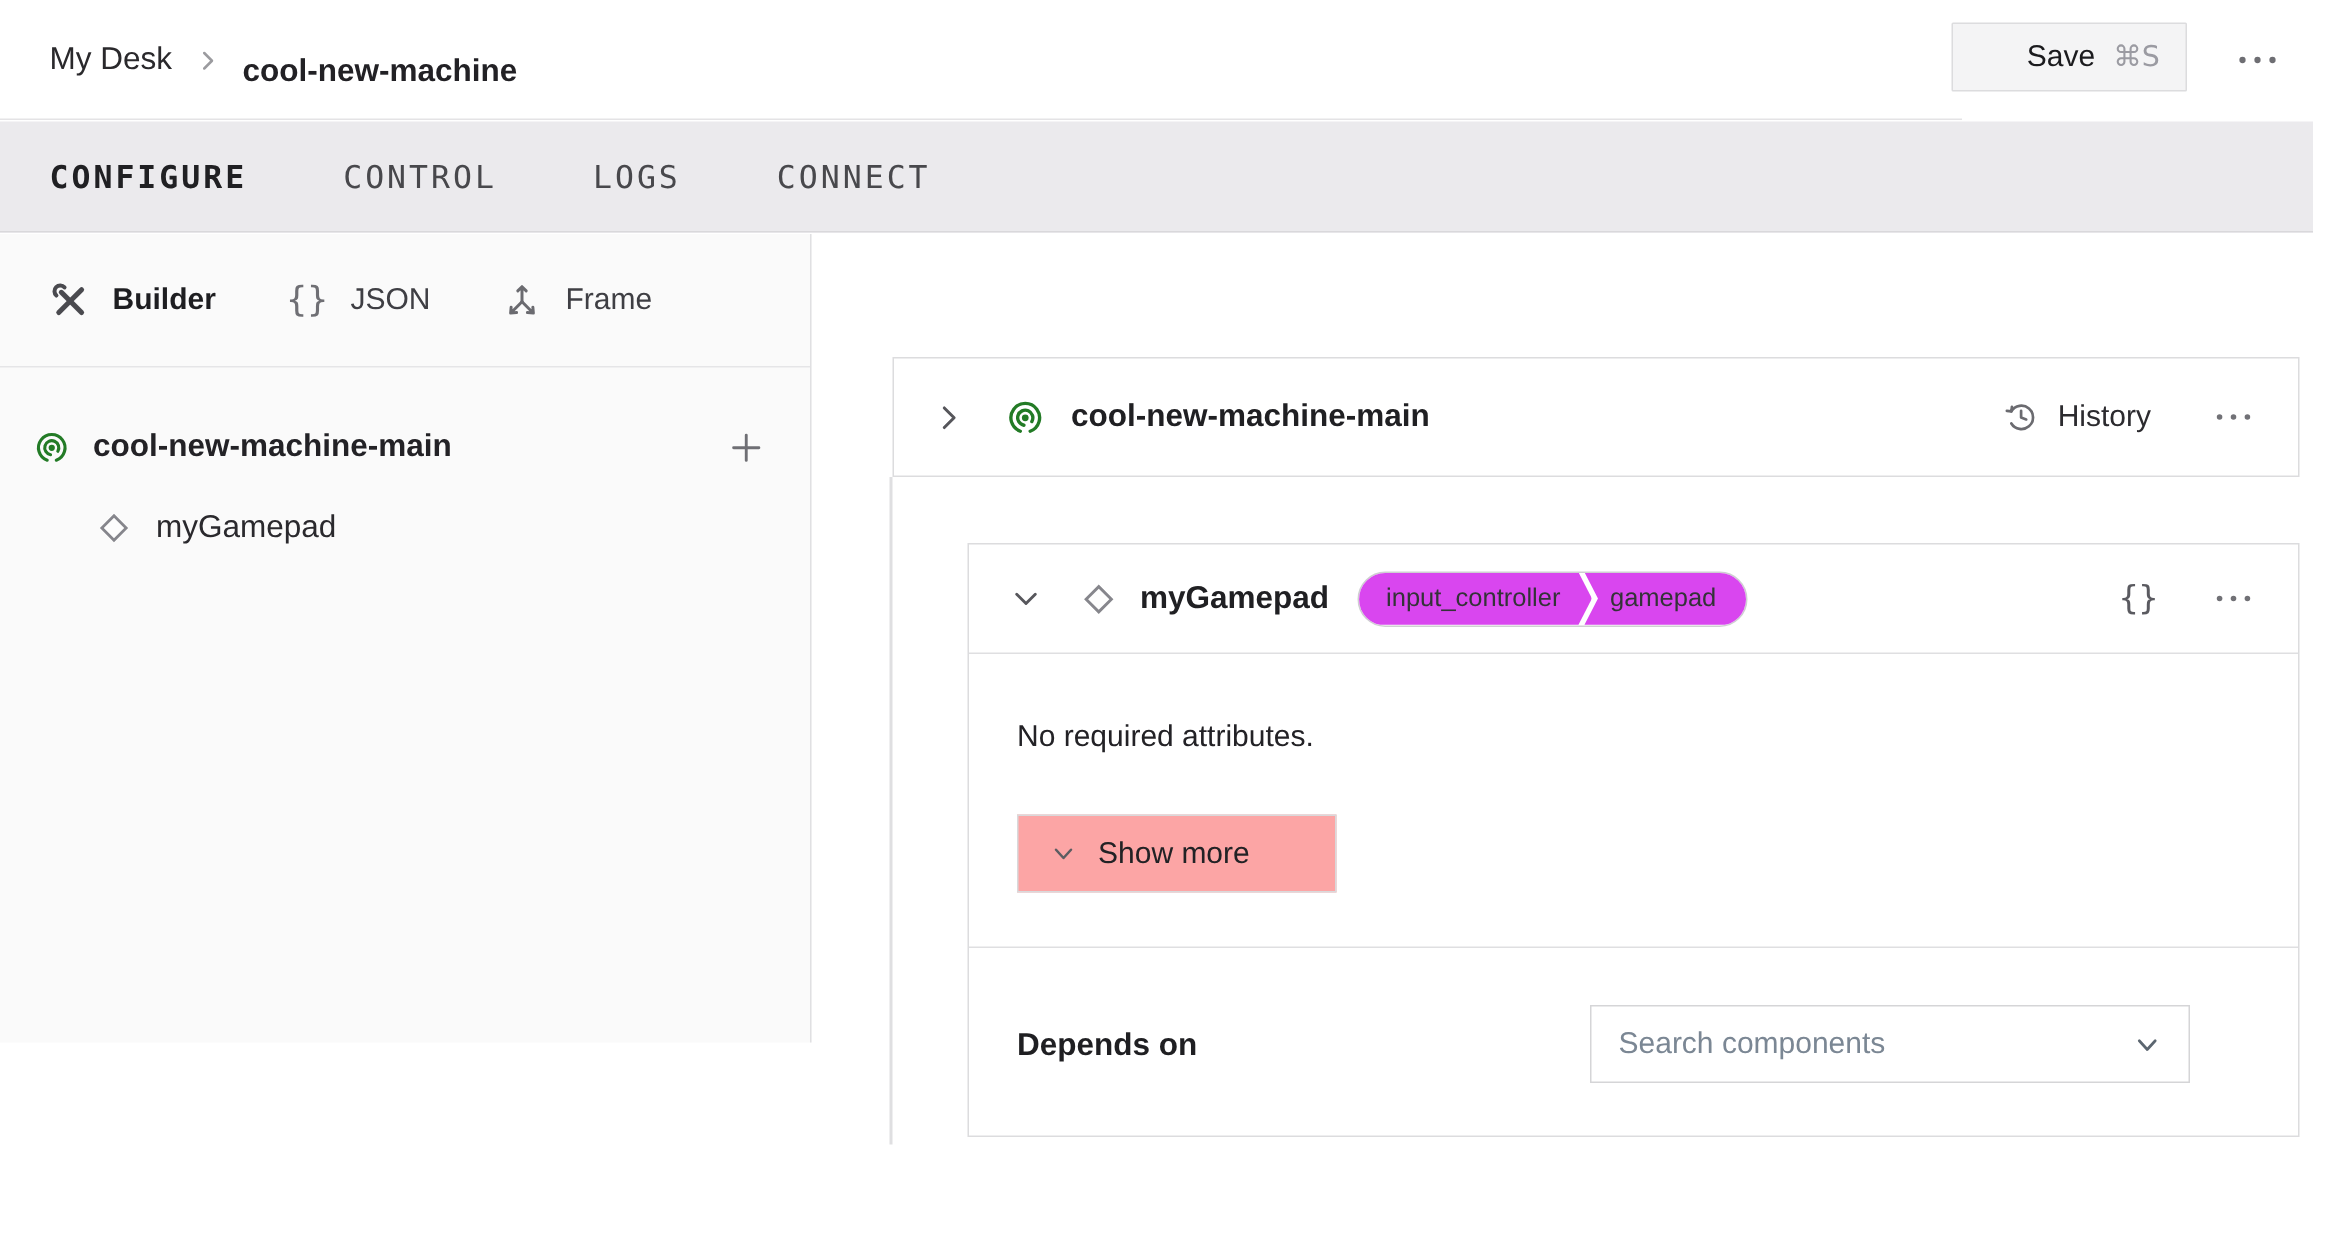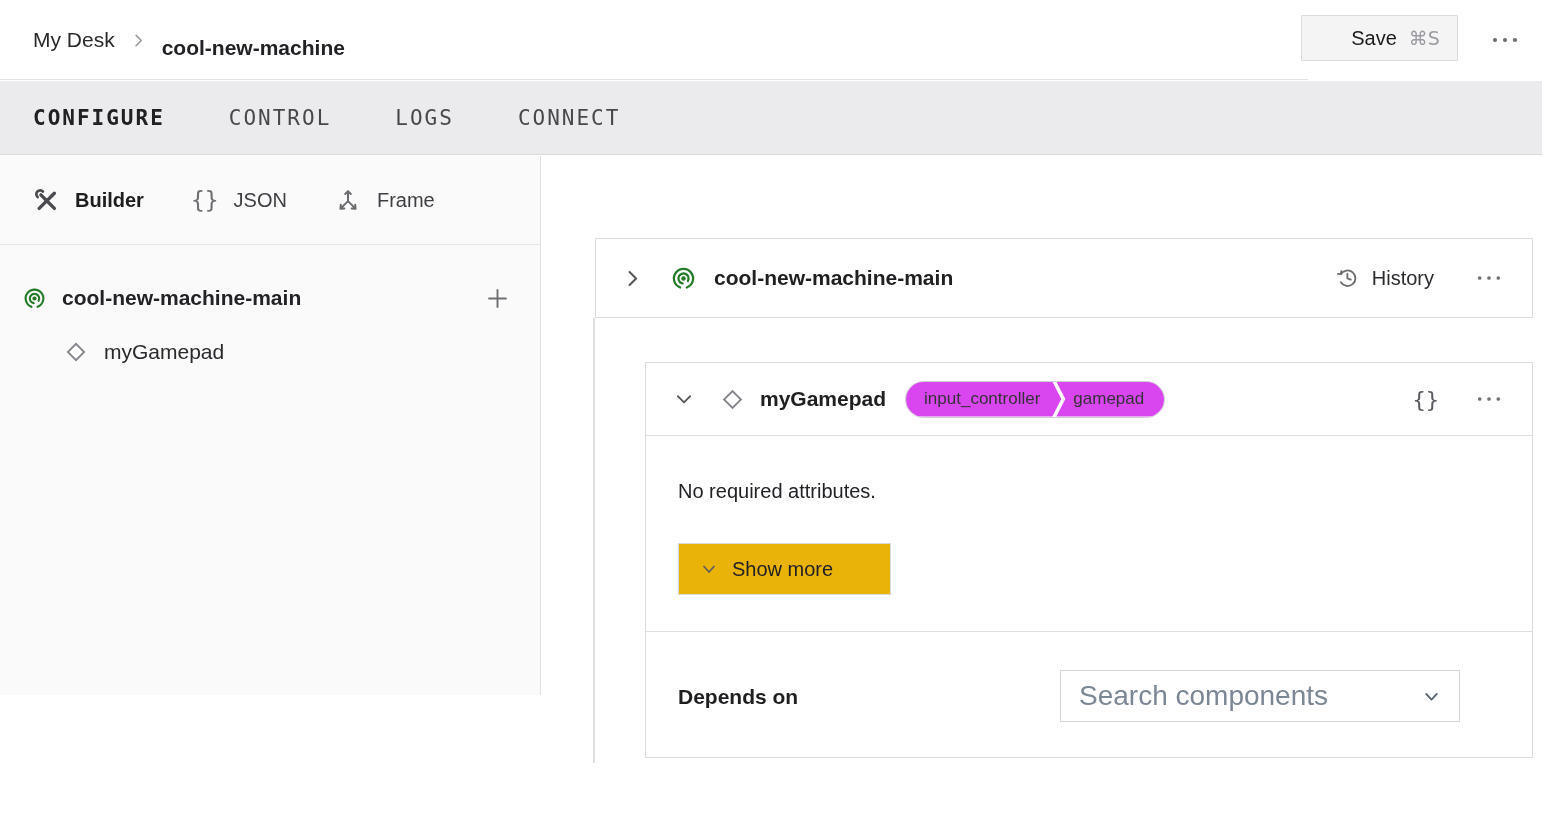--- a/index.html
+++ b/index.html
@@ -75,28 +75,28 @@
   .pill-seg.second { padding:0 20px 0 17px; margin-left:-5px;
     clip-path:polygon(0 0, 100% 0, 100% 100%, 0 100%, 9px 50%); }
   .cc-right { margin-left:auto; display:flex; align-items:center; }
   .cc-braces { font-family:"DejaVu Sans Mono", monospace; font-size:22px; color:#5a5a60; cursor:pointer; }
   .cc-dots { margin-left:37px; display:flex; cursor:pointer; }
 
   .cc-row { display:grid; grid-template-columns:382px 1fr; padding-left:32px; padding-right:28px; }
   .cc-row.attributes { padding-top:41px; padding-bottom:36px; border-bottom:1px solid #dfdfe1; }
   .row-heading { font-size:21px; font-weight:bold; color:#1f1f22; line-height:28px; }
   .attr-empty { font-size:20px; color:#232226; line-height:28px; }
-  .show-more-btn { margin-top:38px; height:52px; width:213px; background:#eab308;
+  .show-more-btn { margin-top:38px; height:52px; width:213px; background:#fca5a5;
     border:1px solid #d9d9db; display:flex; align-items:center; padding-left:22px; gap:15px;
     font-size:20px; color:#222225; cursor:pointer; }
   .cc-row.depends { padding-top:38px; padding-bottom:35px; }
   .cc-row.depends .row-heading { margin-top:13px; }
   .search-select { width:400px; height:52px; border:1px solid #d5d5d7; background:#fff;
     display:flex; align-items:center; padding:0 19px 0 18px; cursor:pointer; }
-  .search-placeholder { font-size:28px; color:#7b8794; }
+  .search-placeholder { font-size:20px; color:#7b8794; }
   .search-select svg { margin-left:auto; }
 </style>
 </head>
 <body>
 
 <div class="header">
   <div class="crumbs">
     <span>My Desk</span>
     <span style="display:flex;">
       <svg width="15" height="15" viewBox="0 0 16 16" fill="none">

